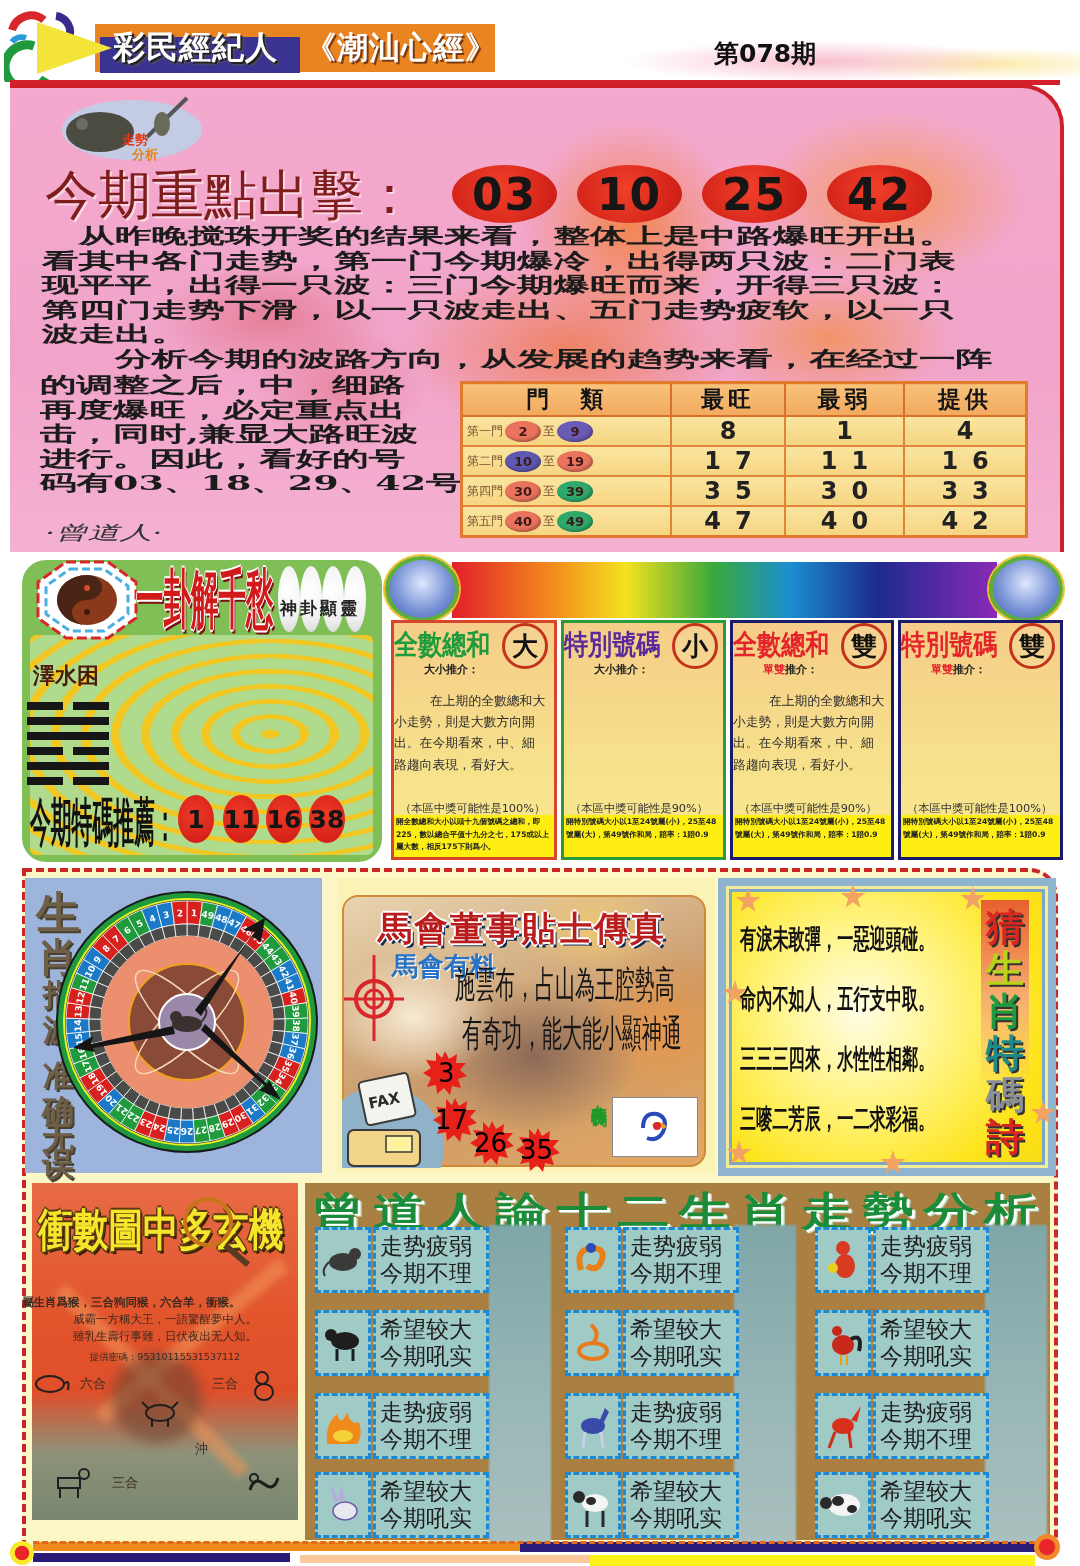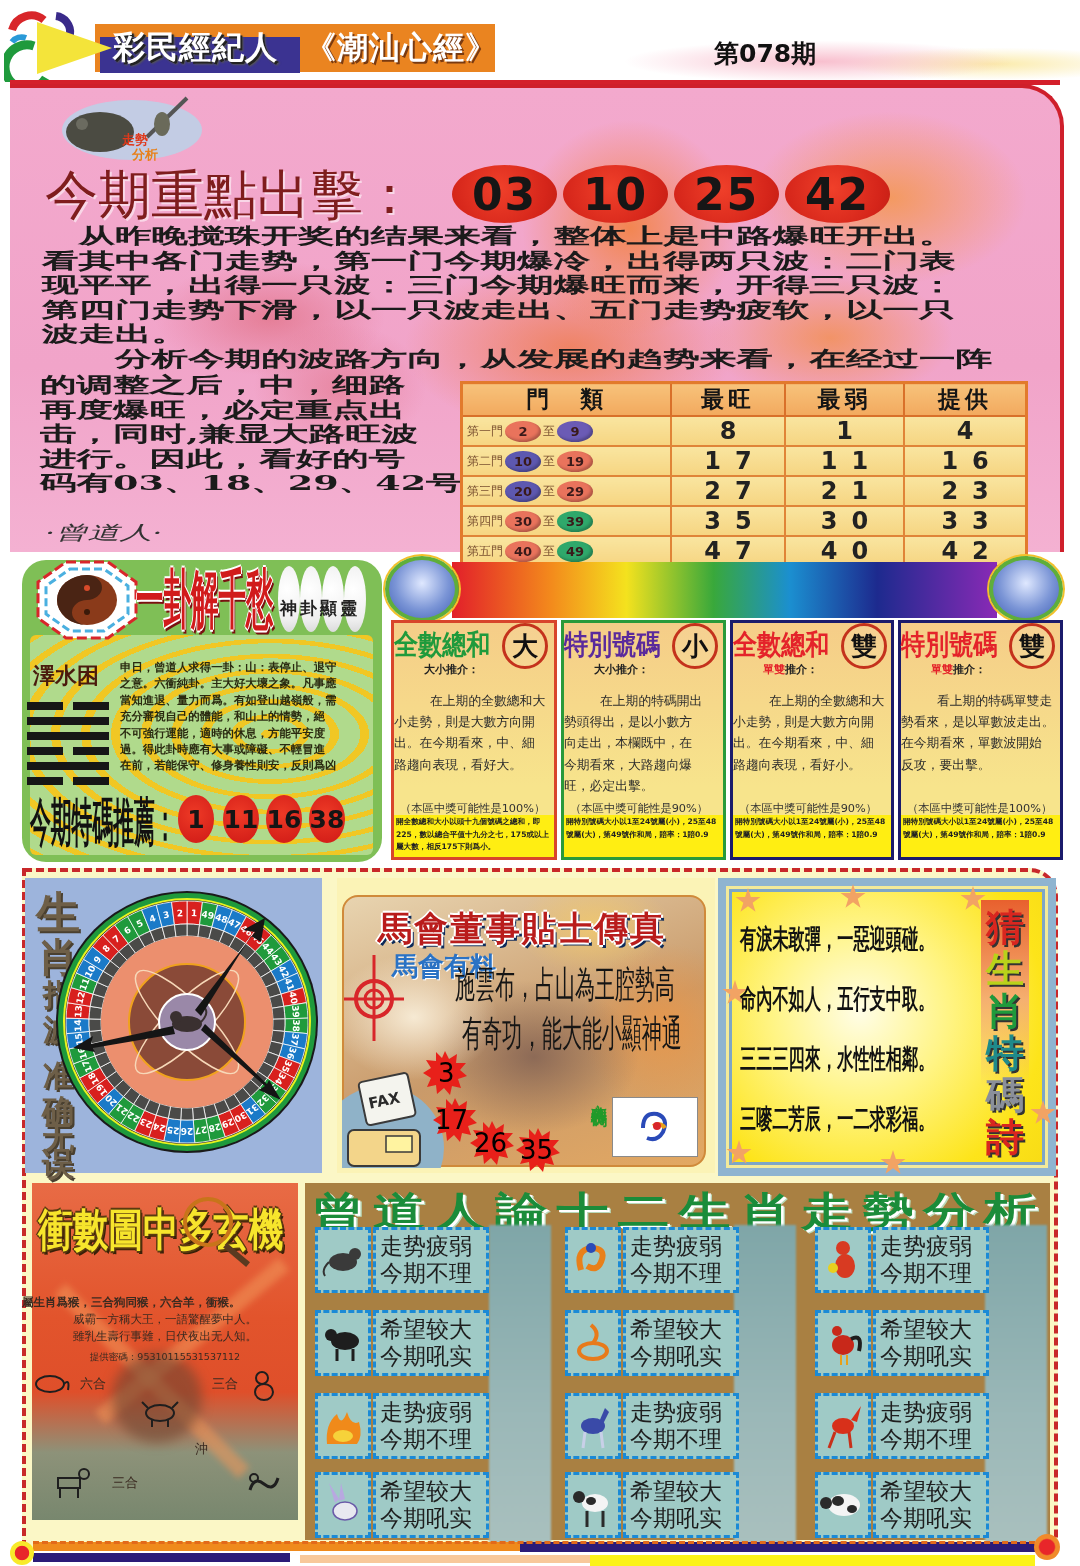--- a/index.html
+++ b/index.html
@@ -25,21 +25,21 @@
       radial-gradient(ellipse 150px 150px at 620px 140px, rgba(242,128,60,.85), rgba(242,128,60,0) 72%),
       radial-gradient(ellipse 190px 120px at 880px 110px, rgba(244,150,70,.8), rgba(244,150,70,0) 72%),
       radial-gradient(ellipse 230px 120px at 560px 260px, rgba(238,120,66,.75), rgba(238,120,66,0) 72%),
       radial-gradient(ellipse 170px 90px at 820px 250px, rgba(242,140,62,.7), rgba(242,140,62,0) 72%),
       radial-gradient(ellipse 160px 80px at 260px 230px, rgba(214,80,90,.45), rgba(214,80,90,0) 72%),
       radial-gradient(ellipse 120px 90px at 330px 300px, rgba(214,80,90,.35), rgba(214,80,90,0) 72%),
       linear-gradient(180deg,#f3a9cd,#f1a4c9 60%,#f4b1d2);}
   .headline{left:235px;top:90px;font-size:62px;font-weight:bold;letter-spacing:10px;color:#141414;
     text-shadow:3px 3px 0 #8d8d8d,5px 5px 3px rgba(0,0,0,.35)}
   .focus-label{left:45px;top:160px;font-size:53px;color:#7f1d1d;text-shadow:2px 2px 0 rgba(255,255,255,.55)}
-  .balls{left:452px;top:165px;display:flex;gap:6px}
+  .balls{left:452px;top:165px;display:flex;gap:20px}
   .ball{width:105px;height:58px;border-radius:50%;background:radial-gradient(circle at 45% 40%,#f0402a,#d5251a 70%,#c21e14);
     display:flex;align-items:center;justify-content:center;font-size:44px;font-weight:bold;color:#161616;letter-spacing:2px}
   .para{left:42px;top:224px;transform-origin:0 0;transform:scaleX(1.74);font-size:21px;line-height:24.6px;font-weight:bold;color:#1b1b1b}
   .para-left{left:40px;top:373px;transform-origin:0 0;transform:scaleX(1.74);font-size:21px;line-height:24.6px;font-weight:bold;color:#1b1b1b}
   .signature{left:45px;top:520px;transform-origin:0 0;transform:scaleX(1.7);font-size:19px;font-style:italic;color:#333}
 
   
   .door-table{left:460px;top:381px;width:568px;border-collapse:collapse;border:3px solid #e27a2c;background:#f7d98c}
   .door-table th{height:28px;background:linear-gradient(#f7c27a,#f2a95e);font-size:23px;font-weight:bold;color:#151515;border:2px solid #d9702a;font-family:"DejaVu Sans",sans-serif;letter-spacing:4px}
   .door-table td{height:27px;border:2px solid #e08438;text-align:center;font-size:24px;font-weight:bold;color:#222;letter-spacing:14px;padding-left:14px;
@@ -200,26 +200,20 @@
         <td>1</td>
         <td>4</td>
       </tr>
       <tr>
         <td class="door"><span class="serif">第二門</span><span class="tball" style="background: rgb(93, 88, 176);">10</span><span class="serif">至</span><span class="tball" style="background: rgb(233, 115, 92);">19</span></td>
         <td>17</td>
         <td>11</td>
         <td>16</td>
       </tr>
       <tr>
-        <td class="door"><span class="serif">第三門</span><span class="tball" style="background: rgb(93, 88, 176);">20</span><span class="serif">至</span><span class="tball" style="background: rgb(233, 115, 92);">29</span></td>
-        <td>27</td>
-        <td>21</td>
-        <td>23</td>
-      </tr>
-      <tr>
         <td class="door"><span class="serif">第四門</span><span class="tball" style="background: rgb(233, 115, 92);">30</span><span class="serif">至</span><span class="tball" style="background: rgb(47, 168, 107);">39</span></td>
         <td>35</td>
         <td>30</td>
         <td>33</td>
       </tr>
       <tr>
         <td class="door"><span class="serif">第五門</span><span class="tball" style="background: rgb(233, 115, 92);">40</span><span class="serif">至</span><span class="tball" style="background: rgb(47, 168, 107);">49</span></td>
         <td>47</td>
         <td>40</td>
         <td>42</td>
@@ -262,29 +256,20 @@
         <span class="b"></span>
       </div>
     <div class="hex-line">
         <span></span>
       </div>
     <div class="hex-line yin">
         <span></span>
         <span class="b"></span>
       </div>
   </div>
-  <div class="abs hex-text">
-    <div>申日，曾道人求得一卦：山：表停止、退守</div>
-    <div>之意。六衝純卦。主大好大壞之象。凡事應</div>
-    <div>當知進退、量力而爲。有如登山越嶺般，需</div>
-    <div>充分審視自己的體能，和山上的情勢，絕</div>
-    <div>不可強行運能，適時的休息，方能平安度</div>
-    <div>過。得此卦時應有大事或障礙、不輕冒進</div>
-    <div>在前，若能保守、修身養性則安，反則爲凶</div>
-  </div>
   <div class="abs pick-label serif nowrap">今期特碼推薦：</div>
   <div class="abs pball" style="left:178px;top:795px">1</div>
   <div class="abs pball" style="left:223px;top:795px">11</div>
   <div class="abs pball" style="left:266px;top:795px">16</div>
   <div class="abs pball" style="left:309px;top:795px">38</div>
 
   <div class="abs banner"></div>
   <div class="abs tip-circle" style="left:385px;top:556px"></div>
   <div class="abs tip-circle" style="left:989px;top:556px"></div>
 
@@ -299,27 +284,20 @@
       <div>路趨向表現，看好大。</div>
     </div>
     <div class="tip-prob">（本區中獎可能性是100%）</div>
     <div class="tip-foot">開全數總和大小以頭十九個號碼之總和，即225，數以總合平值十九分之七，175或以上屬大數，相反175下則爲小。</div>
   </div>
 
   <div class="abs tipcol" style="left: 561px; width: 165px; border-color: rgb(42, 154, 58);">
     <div class="tip-title" style="color: rgb(90, 42, 156);">特別號碼</div>
     <div class="tip-badge">小</div>
     <div class="tip-sub"><span style="color: rgb(34, 34, 34);">大小</span><span>推介：</span></div>
-    <div class="tip-body">
-      <div class="indent">在上期的特碼開出</div>
-      <div>勢頭得出，是以小數方</div>
-      <div>向走出，本欄既中，在</div>
-      <div>今期看來，大路趨向爆</div>
-      <div>旺，必定出擊。</div>
-    </div>
     <div class="tip-prob">（本區中獎可能性是90%）</div>
     <div class="tip-foot">開特別號碼大小以1至24號屬(小)，25至48號屬(大)，第49號作和局，賠率：1賠0.9</div>
   </div>
 
   <div class="abs tipcol" style="left: 730px; width: 164px; border-color: rgb(27, 27, 107);">
     <div class="tip-title" style="color: rgb(228, 35, 42);">全數總和</div>
     <div class="tip-badge">雙</div>
     <div class="tip-sub"><span style="color: rgb(228, 35, 42);">單雙</span><span>推介：</span></div>
     <div class="tip-body">
       <div class="indent">在上期的全數總和大</div>
@@ -328,26 +306,20 @@
       <div>路趨向表現，看好小。</div>
     </div>
     <div class="tip-prob">（本區中獎可能性是90%）</div>
     <div class="tip-foot">開特別號碼大小以1至24號屬(小)，25至48號屬(大)，第49號作和局，賠率：1賠0.9</div>
   </div>
 
   <div class="abs tipcol" style="left: 898px; width: 165px; border-color: rgb(27, 27, 107);">
     <div class="tip-title" style="color: rgb(228, 35, 42);">特別號碼</div>
     <div class="tip-badge">雙</div>
     <div class="tip-sub"><span style="color: rgb(228, 35, 42);">單雙</span><span>推介：</span></div>
-    <div class="tip-body">
-      <div class="indent">看上期的特碼單雙走</div>
-      <div>勢看來，是以單數波走出。</div>
-      <div>在今期看來，單數波開始</div>
-      <div>反攻，要出擊。</div>
-    </div>
     <div class="tip-prob">（本區中獎可能性是100%）</div>
     <div class="tip-foot">開特別號碼大小以1至24號屬(小)，25至48號屬(大)，第49號作和局，賠率：1賠0.9</div>
   </div>
 
   <div class="abs dash-zone"></div>
 
   <div class="abs roul"></div>
   <div class="side-char" style="top:884px;font-size:44px">生</div>
   <div class="side-char" style="top:930px;font-size:40px">肖</div>
   <div class="side-char" style="top:975px;font-size:30px">指</div>

